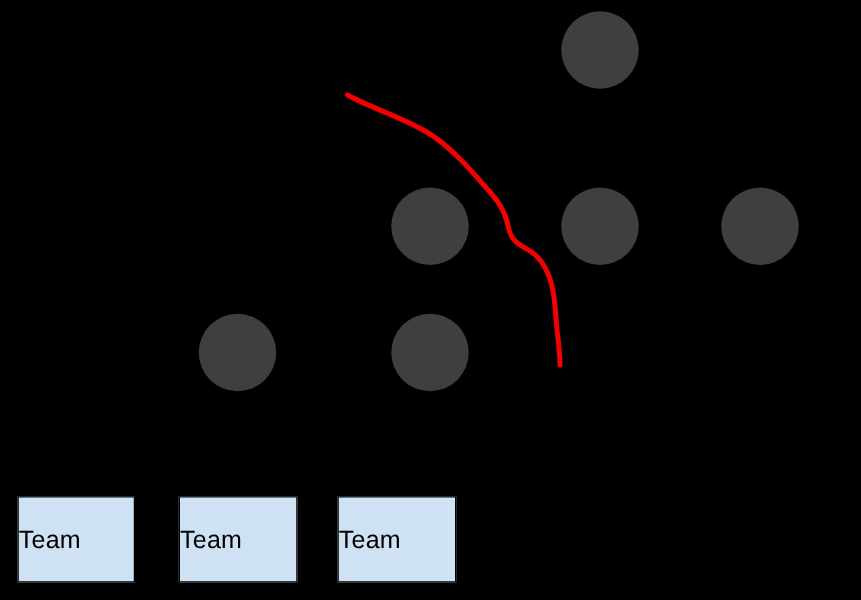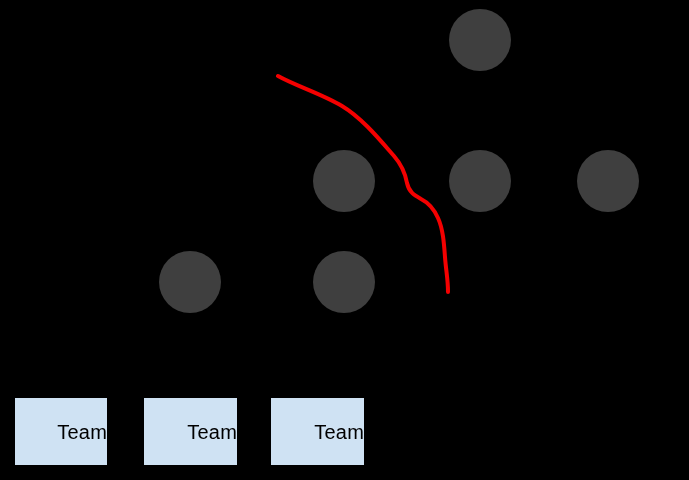--- a/index.html
+++ b/index.html
@@ -17,21 +17,21 @@
   }
   .stage svg {
     position: absolute;
     top: 0;
     left: 0;
   }
   .team-box {
     position: absolute;
     display: flex;
     align-items: center;
-    justify-content: flex-end;
+    justify-content: flex-start;
     box-sizing: border-box;
     border: 1px solid #000000;
   }
   .team-label {
     font-size: 20px;
     line-height: 1;
     letter-spacing: 0.2px;
   }
 </style>
 </head>

